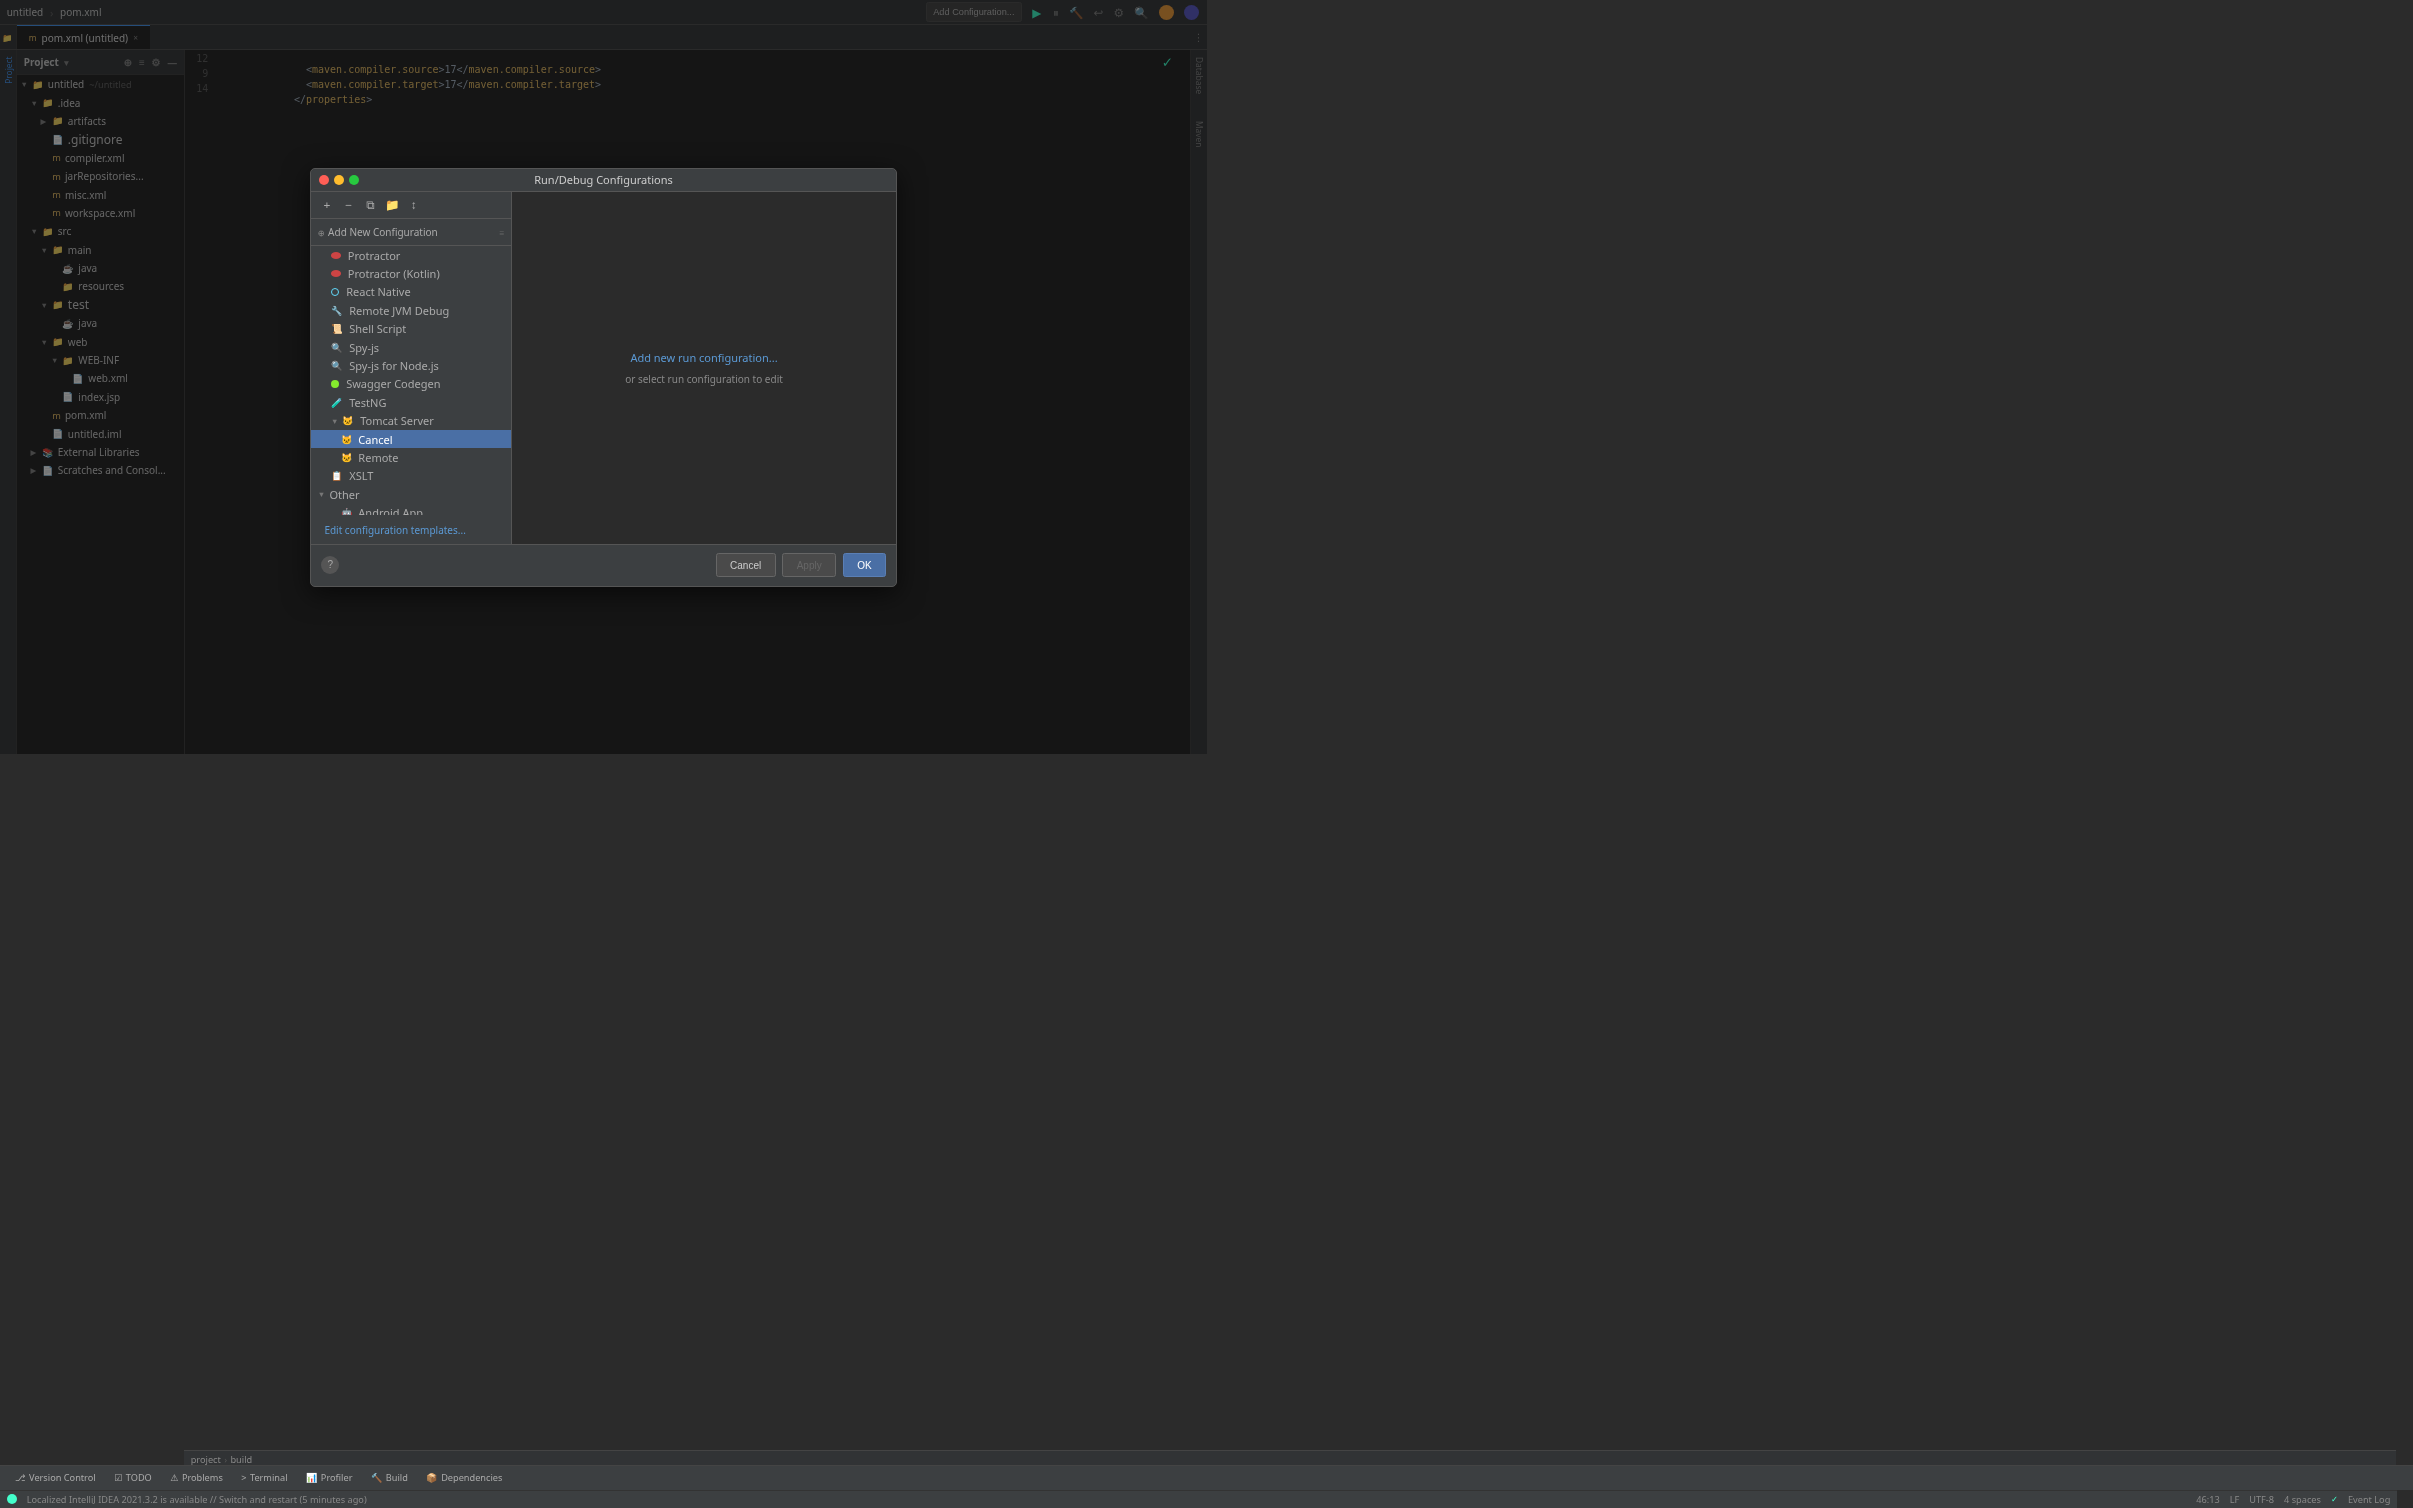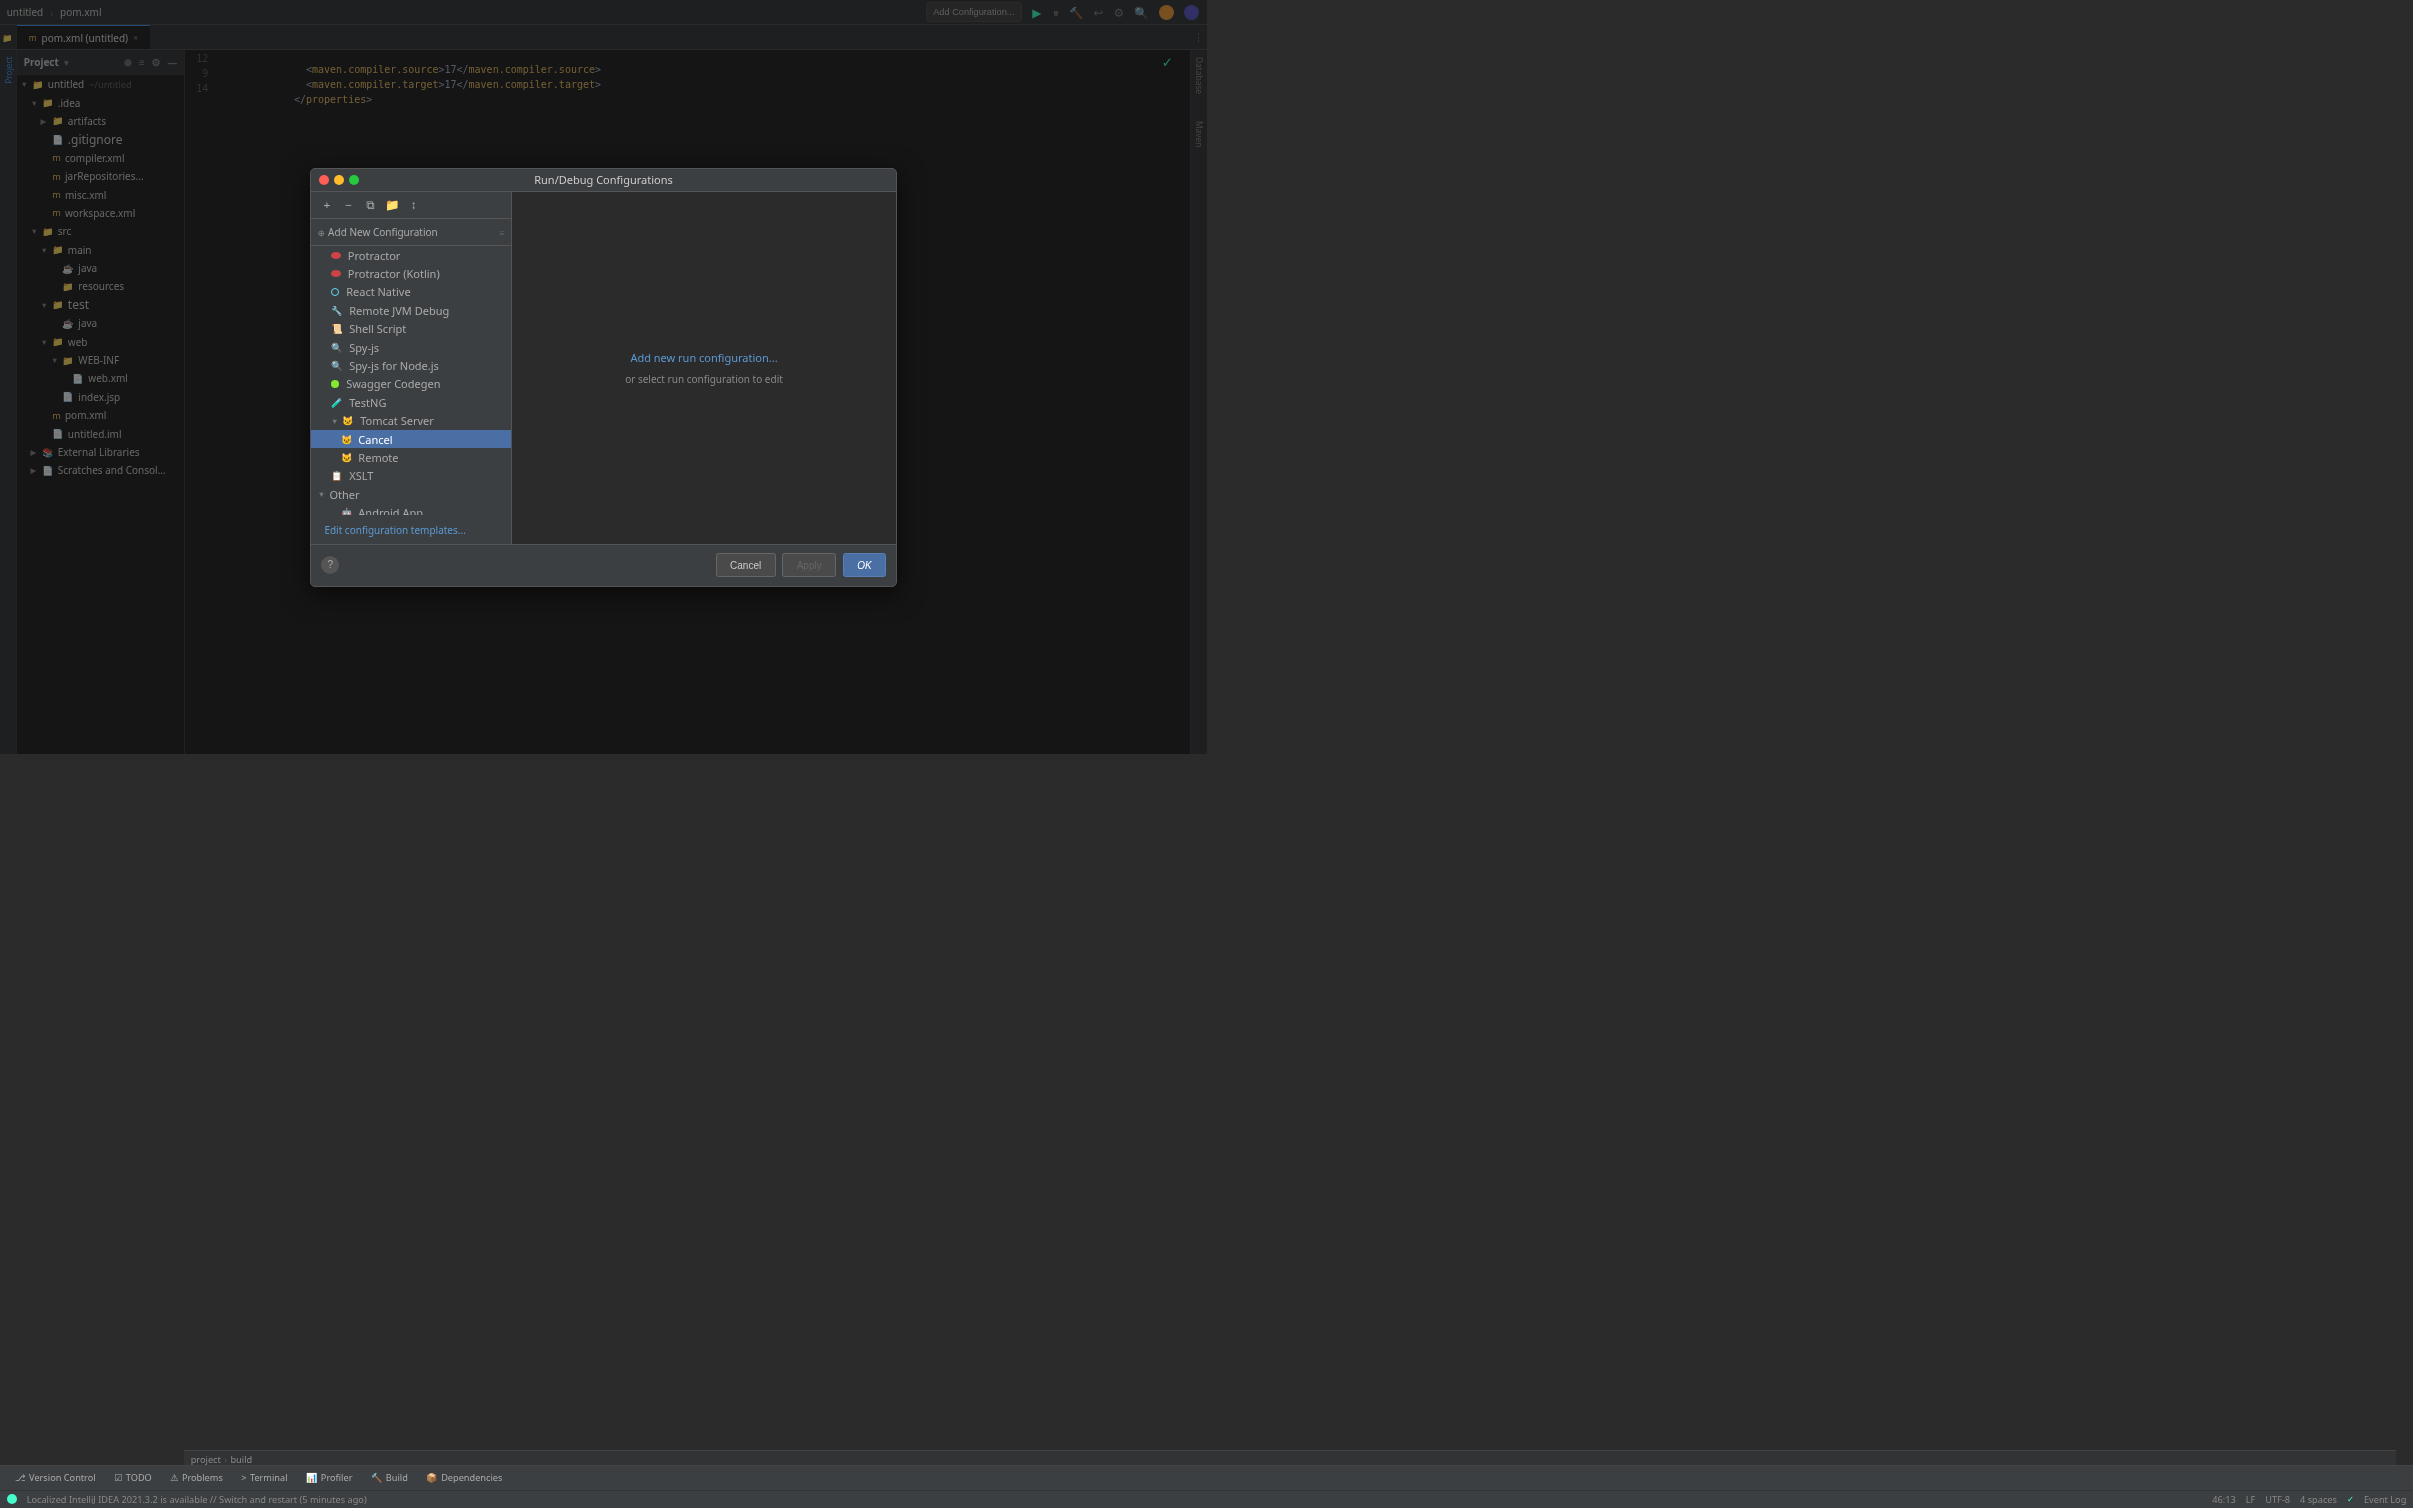--- a/index.html
+++ b/index.html
@@ -324,21 +324,20 @@
       border: 0.8px solid #666;
       color: #ccc;
       font-size: 10px;
       cursor: pointer;
       border-radius: 2.5px;
     }
     .footer-btn.primary {
       background: #4a6fa5;
       border-color: #5a7fb5;
       color: #fff;
-      font-style: italic;
     }
     .footer-btn.disabled {
       color: #666;
       cursor: default;
     }
     .edit-link {
       color: #5b99d4;
       font-size: 10px;
       cursor: pointer;
       text-decoration: none;
@@ -775,21 +774,21 @@
   <div class="btab">
     <span>🔨</span>
     <span>Build</span>
   </div>
   <div class="btab">
     <span>📦</span>
     <span>Dependencies</span>
   </div>
 </div>
 
-<div class="status-bar" style="position:fixed;bottom:0;left:0;right:0;margin-top:8px;">
+<div class="status-bar" style="position:fixed;bottom:0;left:0;right:16px;margin-top:8px;">
   <span style="width:10px;height:10px;background:#4fc;border-radius:50%;display:inline-block;flex-shrink:0;"></span>
   <span style="color:#888;font-size:9.2px;">Localized IntelliJ IDEA 2021.3.2 is available // Switch and restart (5 minutes ago)</span>
   <div class="status-bar-right">
     <span>46:13</span>
     <span>LF</span>
     <span>UTF-8</span>
     <span>4 spaces</span>
     <span style="color:#4fc;font-size:8.4px;">✓</span>
     <span>Event Log</span>
   </div>

